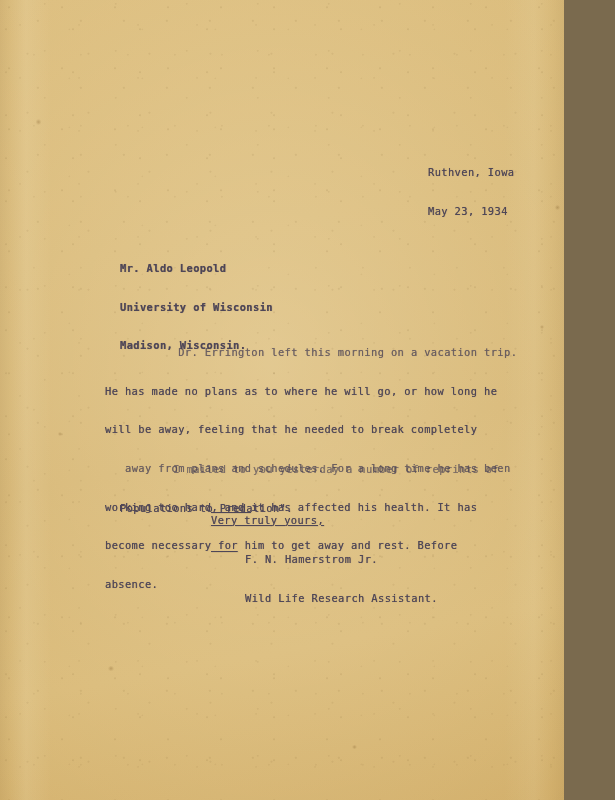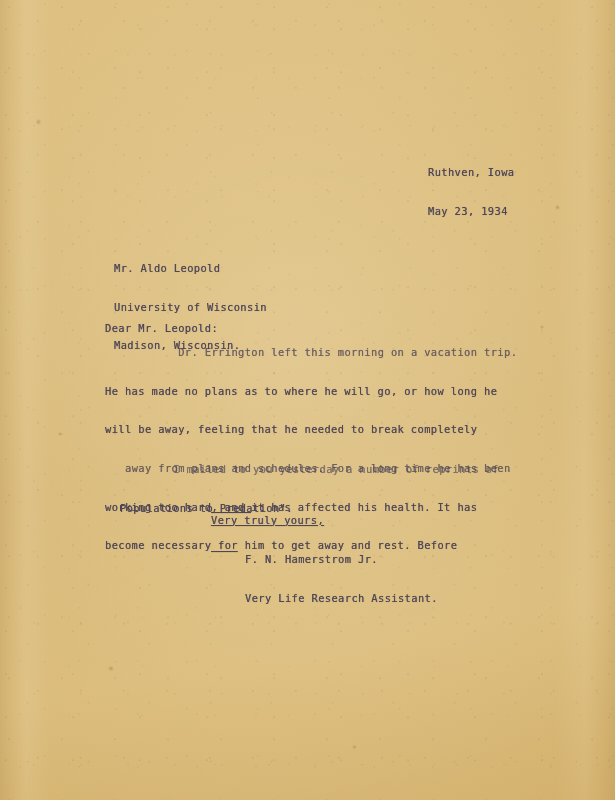--- a/index.html
+++ b/index.html
@@ -7,21 +7,21 @@
     padding: 0;
     background: #7a6a4e;
   }
   body {
     font-family: "DejaVu Sans Mono", monospace;
   }
 
   
   #letter-page {
     position: relative;
-    width: 615px;
+    width: 564px;
     height: 800px;
     overflow: hidden;
     background-color: #d9b978;
     background-image:
       
       radial-gradient(ellipse 120% 105% at 48% 45%,
           rgba(255,245,215,0.30) 0%,
           rgba(255,245,215,0.10) 42%,
           rgba(120,88,40,0.00) 66%,
           rgba(120,88,40,0.13) 88%,
@@ -85,21 +85,21 @@
     letter-spacing: 0.45px;
     white-space: pre;
     text-shadow:
       0 0 0.6px rgba(78,70,87,0.55),
       0.4px 0.3px 0.8px rgba(60,52,72,0.30);
   }
 
   .blk { position: absolute; }
 
   #date-block        { top: 140px; left: 428px; }
-  #recipient-block   { top: 236px; left: 114px; }
+  #recipient-block   { top: 236px; left: 120px; font-weight: bold; }
   #salutation-block  { top: 296px; left: 105px; }
   #body-para-1       { top: 320px; left: 105px; }
   #body-para-2       { top: 437px; left: 120px; }
   #closing-block     { top: 488px; left: 211px; text-decoration: underline; }
   #signature-block   { top: 527px; left: 245px; }
 
   
   .faint  { opacity: 0.80; margin-left: 20px; }
   .fainter{ opacity: 0.68; }
   .strong { opacity: 1.00; }
@@ -126,41 +126,39 @@
       <span class="ln strong">Ruthven, Iowa</span>
       <span class="ln strong">May 23, 1934</span>
     </div>
 
     <div class="blk" id="recipient-block">
       <span class="ln strong">Mr. Aldo Leopold</span>
       <span class="ln strong">University of Wisconsin</span>
       <span class="ln strong">Madison, Wisconsin.</span>
     </div>
 
-    <div class="blk" id="salutation-block">
-      <span class="ln strong">Dear Mr. Leopold:</span>
-    </div>
 
     <div class="blk" id="body-para-1">
       <span class="ln faint">        Dr. Errington left this morning on a vacation trip.</span>
       <span class="ln strong">He has made no plans as to where he will go, or how long he</span>
       <span class="ln strong">will be away, feeling that he needed to break completely</span>
       <span class="ln faint">away from plans and schedules. For a long time he has been</span>
       <span class="ln strong">working too hard, and it has affected his health. It has</span>
       <span class="ln strong">become necessary for him to get away and rest. Before</span>
+      <span class="ln strong">absence.</span>
     </div>
 
     <div class="blk" id="body-para-2">
       <span class="ln fainter">        I mailed to you yesterday a number of reprints of</span>
       <span class="ln strong">Populations to Predation".</span>
     </div>
 
     <div class="blk" id="closing-block">
       <span class="ln strong">Very truly yours,</span>
     </div>
 
     <div class="blk" id="signature-block">
       <span class="ln strong">F. N. Hamerstrom Jr.</span>
-      <span class="ln strong">Very Life Research Assistant.</span>
+      <span class="ln strong">Wild Life Research Assistant.</span>
     </div>
 
   </div>
 </div>
 
 </body></html>

